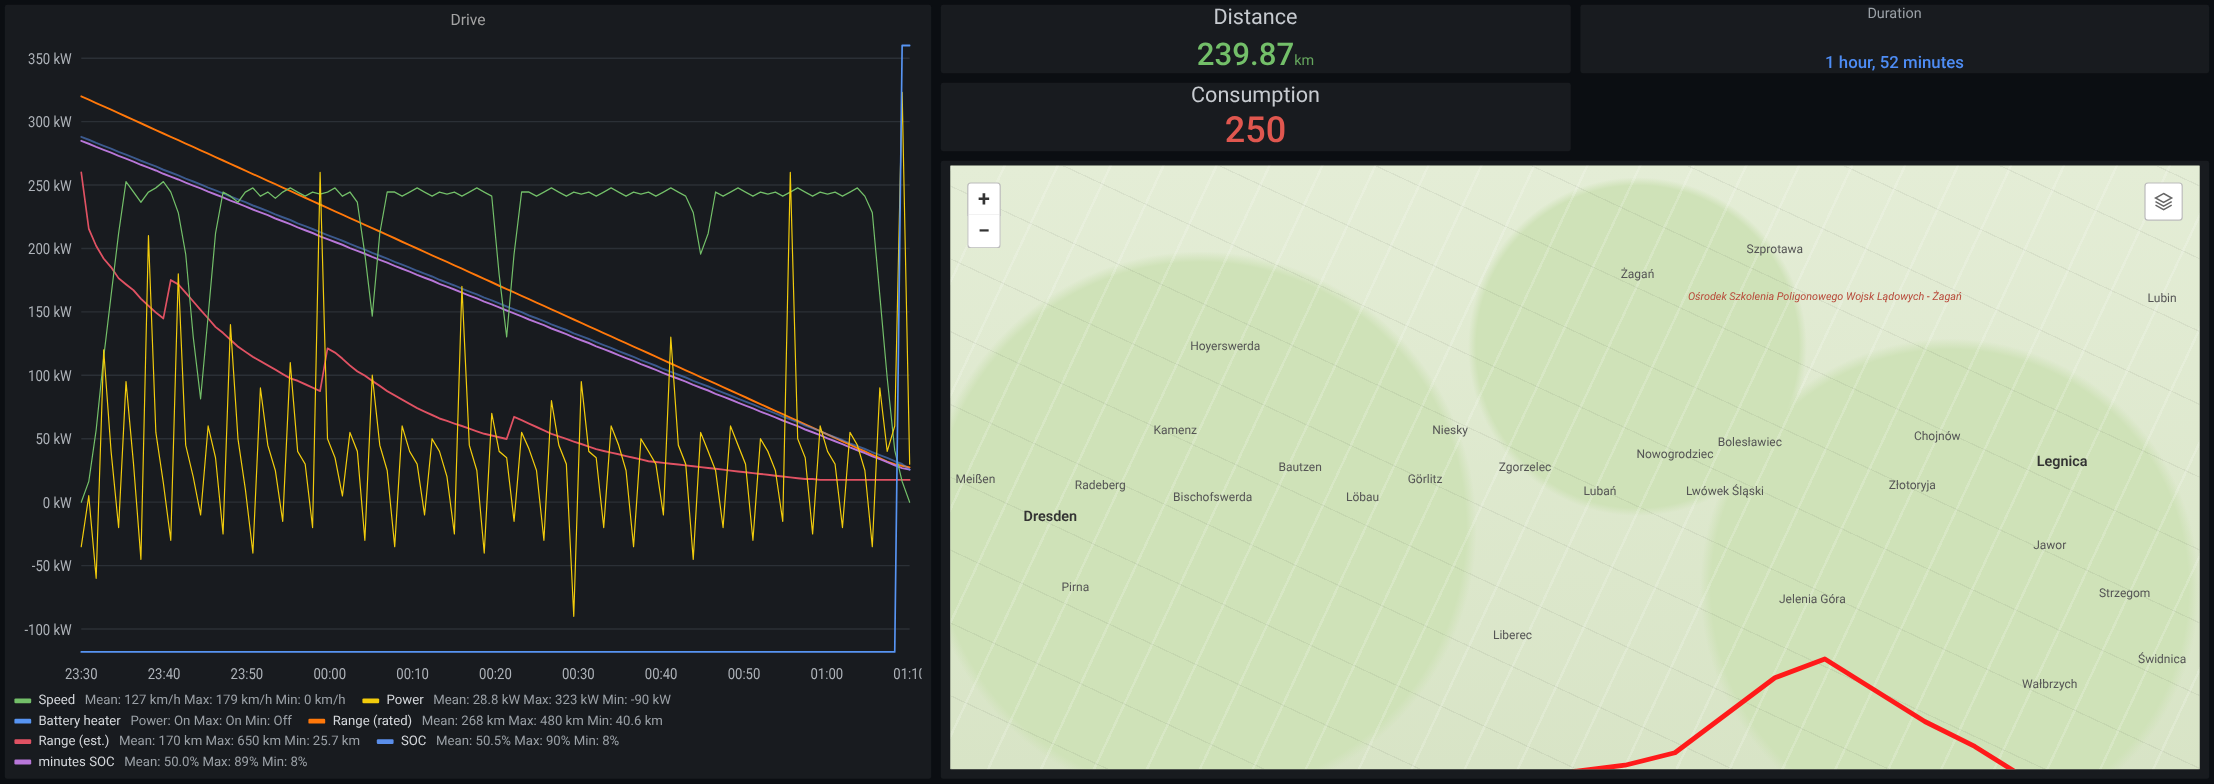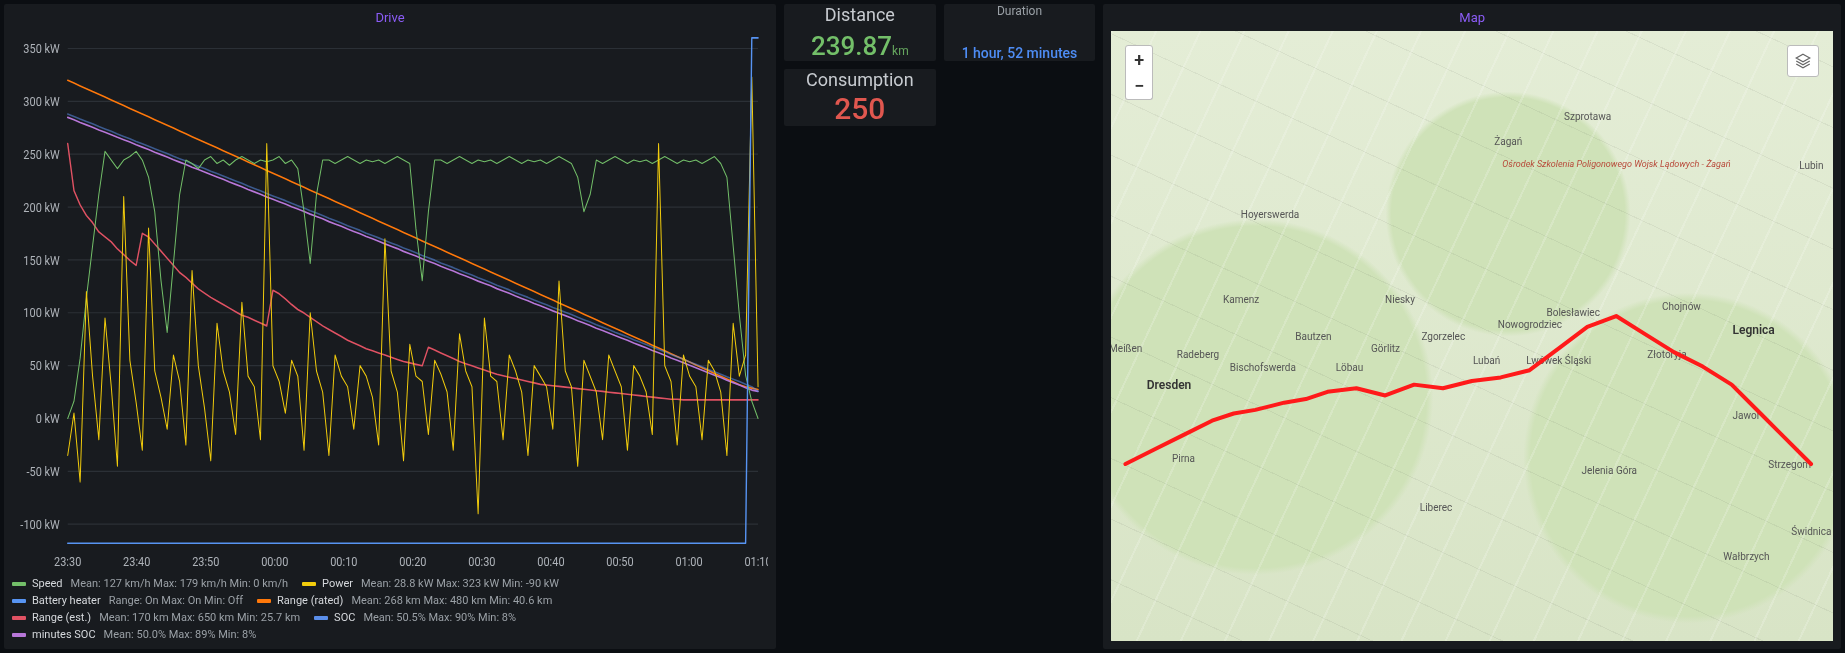--- a/index.html
+++ b/index.html
@@ -21,21 +21,21 @@
   
   .panel {
     background: #181b1f;
     border-radius: 2px;
     margin: 4px;
     display: flex;
     flex-direction: column;
   }
   .panel-title {
     text-align: center;
-    color: #8b5cf6;
+    color: #a3a3a3;
     font-size: 13px;
     padding: 6px 0 2px;
   }
   
   .chart-panel { height: 645px; }
   .chart-area {
     flex: 1;
     position: relative;
     padding: 4px 8px 0 8px;
   }
@@ -48,21 +48,21 @@
     flex-wrap: wrap;
     gap: 4px 14px;
     font-size: 11px;
     color: #c7cbd0;
   }
   .legend-item { display: flex; align-items: center; gap: 6px; white-space: nowrap; }
   .swatch { width: 14px; height: 4px; border-radius: 1px; flex: 0 0 14px; }
   .legend-label { color: #d5d8dc; }
   .legend-stats { color: #9aa0a6; margin-left: 2px; }
   
-  .rcol { display: flex; flex-direction: row; }
+  .rcol { display: flex; flex-direction: column; }
   .stats-grid {
     display: grid;
     grid-template-columns: 1fr 1fr;
     grid-template-rows: 65px 65px;
     gap: 0;
   }
   .stat-panel {
     display: flex;
     align-items: center;
     justify-content: space-between;
@@ -182,21 +182,21 @@
           <span class="legend-stats">Mean: 127 km/h   Max: 179 km/h   Min: 0 km/h</span>
         </div>
         <div class="legend-item">
           <span class="swatch" style="background: rgb(242, 204, 12);"></span>
           <span class="legend-label">Power</span>
           <span class="legend-stats">Mean: 28.8 kW   Max: 323 kW   Min: -90 kW</span>
         </div>
         <div class="legend-item">
           <span class="swatch" style="background: rgb(87, 148, 242);"></span>
           <span class="legend-label">Battery heater</span>
-          <span class="legend-stats">Range: On   Max: On   Min: Off</span>
+          <span class="legend-stats">Power: On   Max: On   Min: Off</span>
         </div>
         <div class="legend-item">
           <span class="swatch" style="background: rgb(255, 120, 10);"></span>
           <span class="legend-label">Range (rated)</span>
           <span class="legend-stats">Mean: 268 km   Max: 480 km   Min: 40.6 km</span>
         </div>
         <div class="legend-item">
           <span class="swatch" style="background: rgb(224, 82, 99);"></span>
           <span class="legend-label">Range (est.)</span>
           <span class="legend-stats">Mean: 170 km   Max: 650 km   Min: 25.7 km</span>
@@ -227,21 +227,20 @@
         <span class="stat-label sm">Duration</span>
         <span class="c-duration">1 hour, 52 minutes</span>
       </div>
       <div class="panel stat-panel">
         <span class="stat-label lg">Consumption</span>
         <span class="c-consumption">250</span>
       </div>
     </div>
 
     <div class="panel map-panel">
-      <div class="panel-title">Map</div>
       <div class="map-wrap">
         <div class="map-bg"></div>
         <div id="map-cities">
             <div class="map-city bold" style="left: 8%; top: 58%;">Dresden</div>
             <div class="map-city bold" style="left: 89%; top: 49%;">Legnica</div>
             <div class="map-city" style="left: 28%; top: 50%;">Bautzen</div>
             <div class="map-city" style="left: 38%; top: 52%;">Görlitz</div>
             <div class="map-city" style="left: 64%; top: 46%; text-align: right;">Bolesławiec</div>
             <div class="map-city" style="left: 79%; top: 45%;">Chojnów</div>
             <div class="map-city" style="left: 46%; top: 50%;">Zgorzelec</div>

